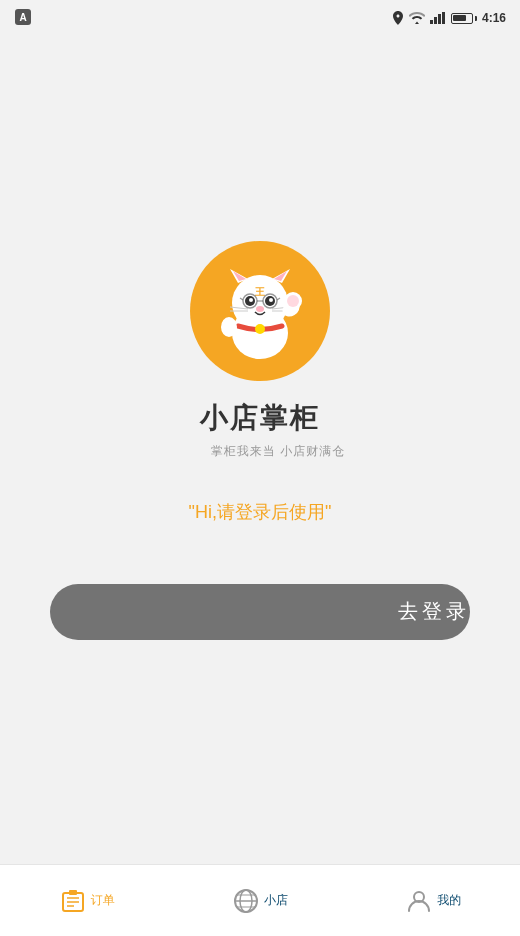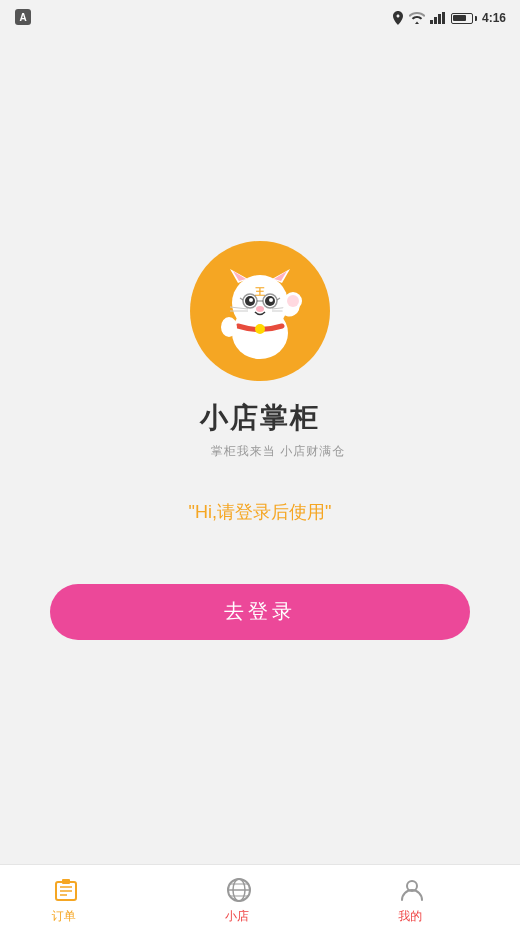--- a/index.html
+++ b/index.html
@@ -101,62 +101,63 @@
       font-size: 18px;
       color: #F5A623;
       margin-bottom: 60px;
       font-weight: 500;
     }
 
     
     .login-button {
       width: 420px;
       height: 56px;
-      background: #ec4899;
+      background: #737373;
       border: none;
       border-radius: 30px;
       font-size: 20px;
       color: #fff;
       font-weight: 500;
       cursor: pointer;
       letter-spacing: 4px;
+      text-align: right;
     }
 
     
     .bottom-nav {
       width: 100%;
       height: 72px;
       background: #fff;
       border-top: 1px solid #e5e5e5;
       display: flex;
       align-items: center;
       justify-content: space-around;
       flex-shrink: 0;
     }
 
     .nav-item {
       display: flex;
-      flex-direction: column;
+      align-items: center;
       justify-content: center;
       gap: 4px;
       cursor: pointer;
       min-width: 70px;
     }
 
     .nav-icon {
       width: 28px;
       height: 28px;
       display: flex;
       align-items: center;
       justify-content: center;
     }
 
     .nav-label {
       font-size: 12px;
-      color: #ef4444;
+      color: #0c4a6e;
     }
 
     .nav-item.active .nav-label {
       color: #F5A623;
     }
 
     
     .icon-orders {
       color: #F5A623;
     }

